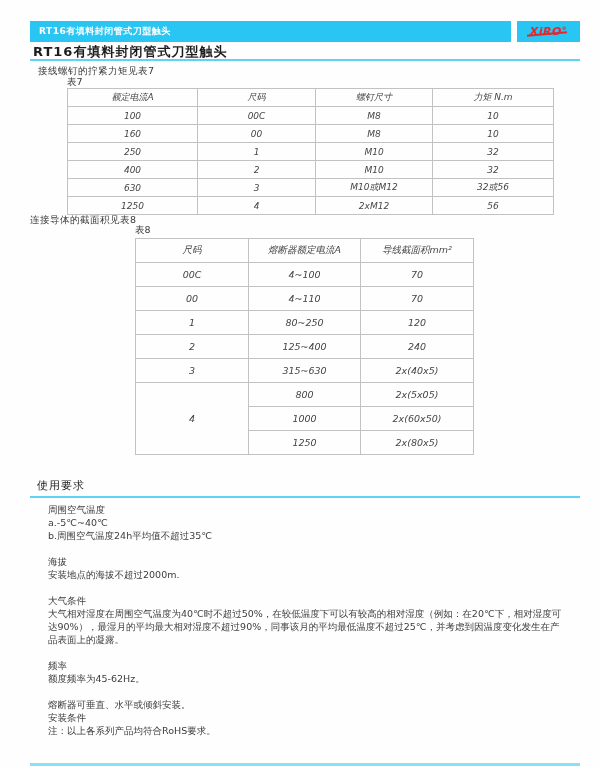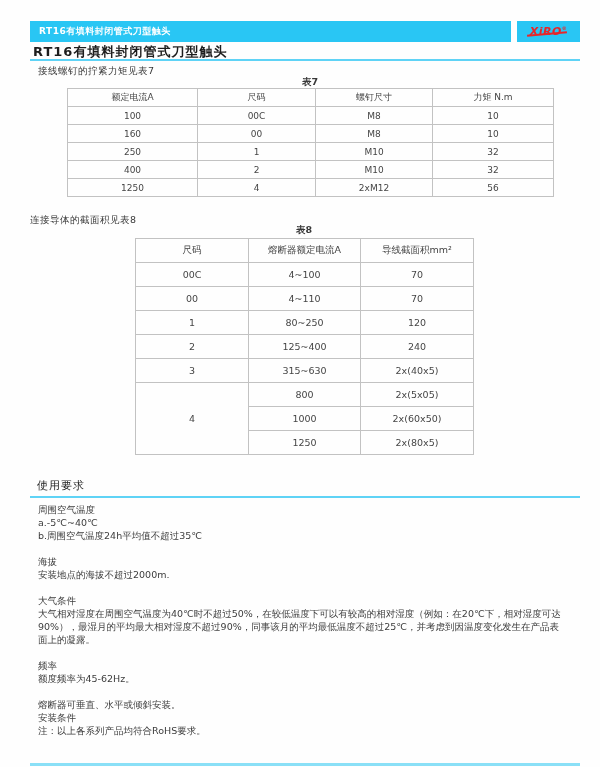--- a/index.html
+++ b/index.html
@@ -40,46 +40,46 @@
   }
   .rule{position:absolute;left:30px;width:550px;height:2px;background:#5fd3f6;}
   .rule-h1{top:59px;}
   .rule-usage{top:496px;}
   .rule-bottom{top:763px;height:3px;background:#8ae0f7;}
 
   .note{position:absolute;font-size:9.5px;color:#383838;letter-spacing:0.5px;}
   .note7{left:38px;top:65px;}
   .note8{left:30px;top:214px;}
 
-  .caption{position:absolute;font-size:9.5px;color:#383838;text-align:center;font-weight:bold;}
+  .caption{position:absolute;font-size:9.5px;color:#383838;text-align:left;}
   .cap7{left:67px;top:76px;width:486px;}
   .cap8{left:135px;top:224px;width:338px;}
 
   
   table{border-collapse:collapse;table-layout:fixed;}
   td{
     border:1px solid #c2c2c2;text-align:center;vertical-align:middle;
-    color:#454545;overflow:hidden;white-space:nowrap;
+    color:#454545;overflow:hidden;white-space:nowrap;font-style:italic;
   }
   .t7{position:absolute;left:67px;top:88px;width:486px;font-size:9px;}
   .t7 td{height:15px;}
   .t8{position:absolute;left:135px;top:238px;width:338px;font-size:9.5px;}
   .t8 td{height:21px;}
 
   
   .usage-title{
     position:absolute;left:37px;top:478px;font-size:11px;font-weight:normal;
     color:#1d1d1d;letter-spacing:1px;
   }
   .usage-body{
     position:absolute;left:38px;top:503px;width:530px;
     font-size:9.5px;line-height:13px;color:#3c3c3c;
   }
   .usage-section{margin-bottom:13px;}
-  .usage-line{min-height:13px;}
+  .usage-line{min-height:13px;margin-left:10px;}
 </style>
 </head>
 <body>
 
 <div class="page">
 
   <div class="topbar">
     <span class="topbar-title">RT16有填料封闭管式刀型触头</span>
   </div>
 
@@ -128,20 +128,26 @@
           <td>M10</td>
           <td>32</td>
         </tr>
         <tr>
           <td>400</td>
           <td>2</td>
           <td>M10</td>
           <td>32</td>
         </tr>
         <tr>
+          <td>630</td>
+          <td>3</td>
+          <td>M10或M12</td>
+          <td>32或56</td>
+        </tr>
+        <tr>
           <td>1250</td>
           <td>4</td>
           <td>2xM12</td>
           <td>56</td>
         </tr>
       </tbody>
   </table>
 
   <div class="note note8">连接导体的截面积见表8</div>
   <div class="caption cap8">表8</div>

